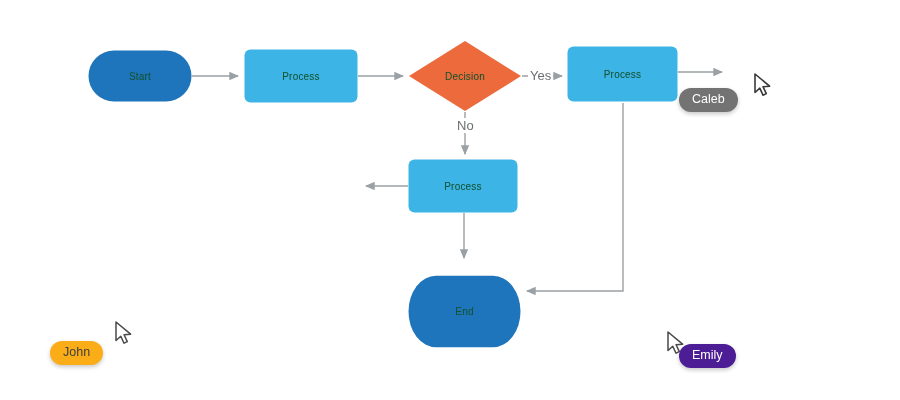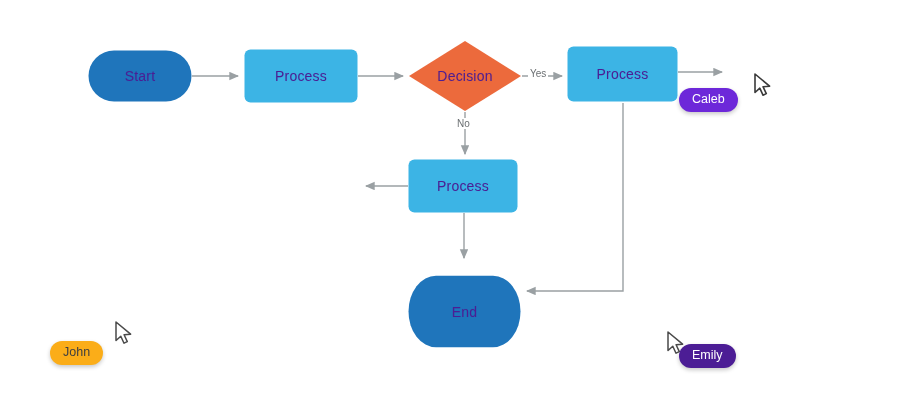--- a/index.html
+++ b/index.html
@@ -33,37 +33,37 @@
     align-items: center;
     justify-content: center;
     color: #ffffff;
     font-size: 13.5px;
     letter-spacing: .2px;
     user-select: none;
   }
   .node-label {
     position: relative;
     z-index: 3;
-    color: #4c1d95;
-    font-size: 14px;
+    color: #14532d;
+    font-size: 10px;
     text-shadow: 0 0 1px rgba(0,0,0,.07);
     white-space: nowrap;
   }
   .shape-svg {
     position: absolute;
     left: 0;
     top: 0;
     width: 100%;
     height: 100%;
     z-index: 1;
     overflow: visible;
   }
   .edge-label {
     position: absolute;
-    font-size: 10px;
+    font-size: 13px;
     color: #6b6f72;
     background: #ffffff;
     padding: 0 2px;
     user-select: none;
     white-space: nowrap;
   }
   
   .cursor-group {
     position: absolute;
   }
@@ -151,21 +151,21 @@
     <span class="node-label">End</span>
   </div>
 
   <div class="edge-label" id="edge-label-yes" style="left: 528px; top: 68px;">Yes</div>
   <div class="edge-label" id="edge-label-no" style="left: 455px; top: 118px;">No</div>
 
   <div class="cursor-group" id="cursor-caleb" style="left: 752px; top: 72px;">
     <svg class="cursor-arrow" width="22" height="26" viewBox="0 0 22 26" xmlns="http://www.w3.org/2000/svg">
       <path d="M3,2 L3,20.5 L7.8,16.2 L11,23.2 L14.3,21.6 L11.1,14.8 L17.6,14.2 Z" fill="#ffffff" stroke="#3a3a3a" stroke-width="1.6" stroke-linejoin="round"></path>
     </svg>
-    <div class="cursor-badge" id="badge-caleb" style="background: #6d28d9; color: rgb(255, 255, 255); left: -73px; top: 16px;">Caleb</div>
+    <div class="cursor-badge" id="badge-caleb" style="background: #737373; color: rgb(255, 255, 255); left: -73px; top: 16px;">Caleb</div>
   </div>
 
   <div class="cursor-group" id="cursor-john" style="left: 113px; top: 320px;">
     <svg class="cursor-arrow" width="22" height="26" viewBox="0 0 22 26" xmlns="http://www.w3.org/2000/svg">
       <path d="M3,2 L3,20.5 L7.8,16.2 L11,23.2 L14.3,21.6 L11.1,14.8 L17.6,14.2 Z" fill="#ffffff" stroke="#4a4a4a" stroke-width="1.5" stroke-linejoin="round"></path>
     </svg>
     <div class="cursor-badge" id="badge-john" style="background: rgb(251, 173, 24); color: #404040; left: -63px; top: 21px;">John</div>
   </div>
 
   <div class="cursor-group" id="cursor-emily" style="left: 665px; top: 330px;">

